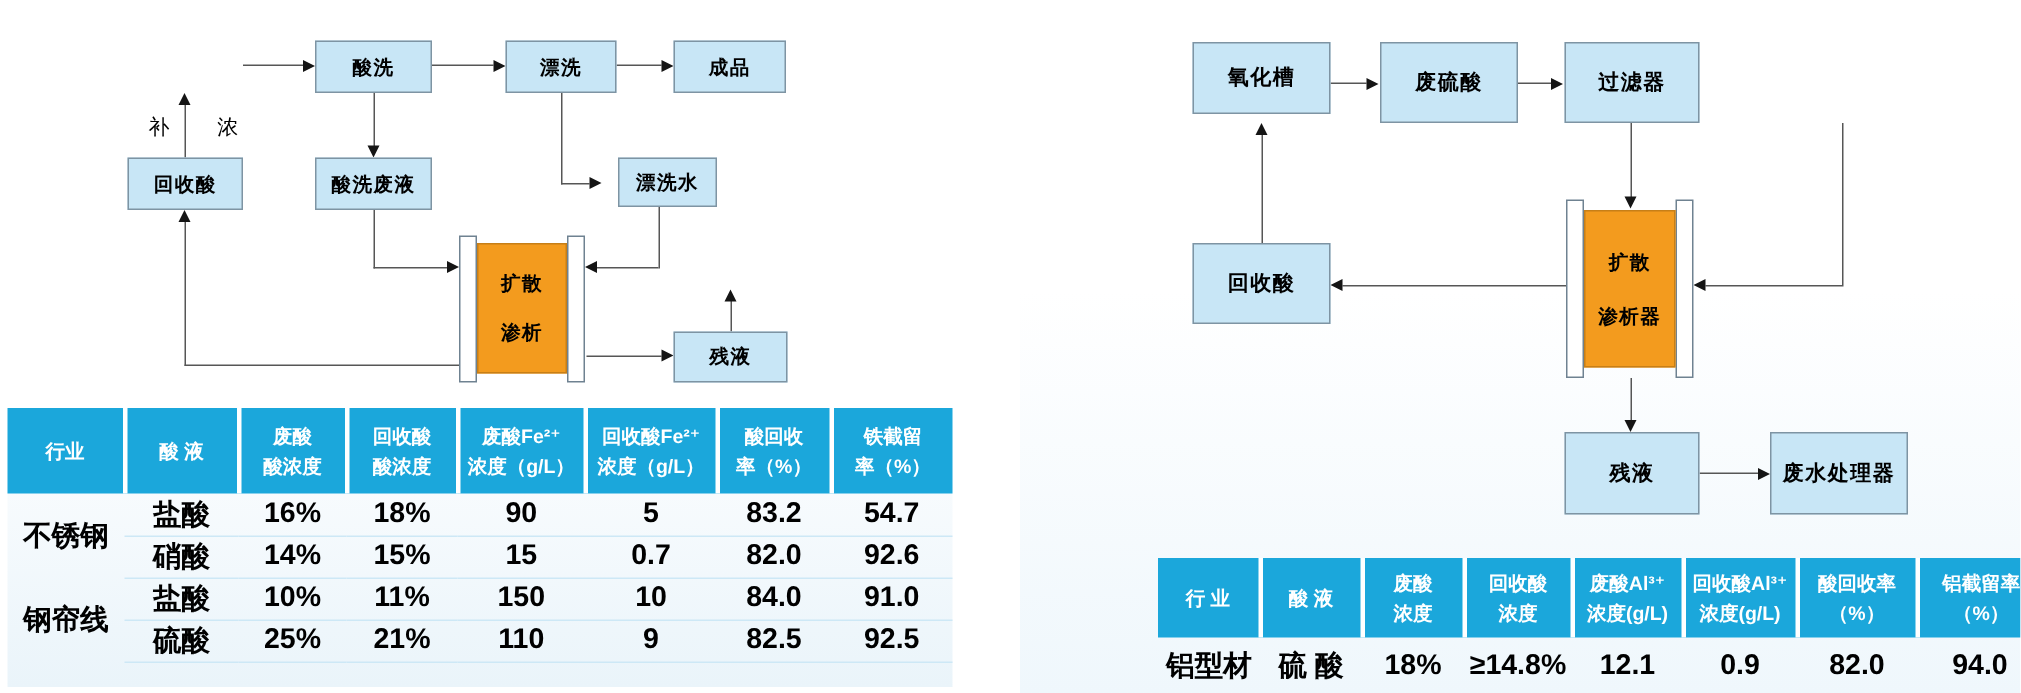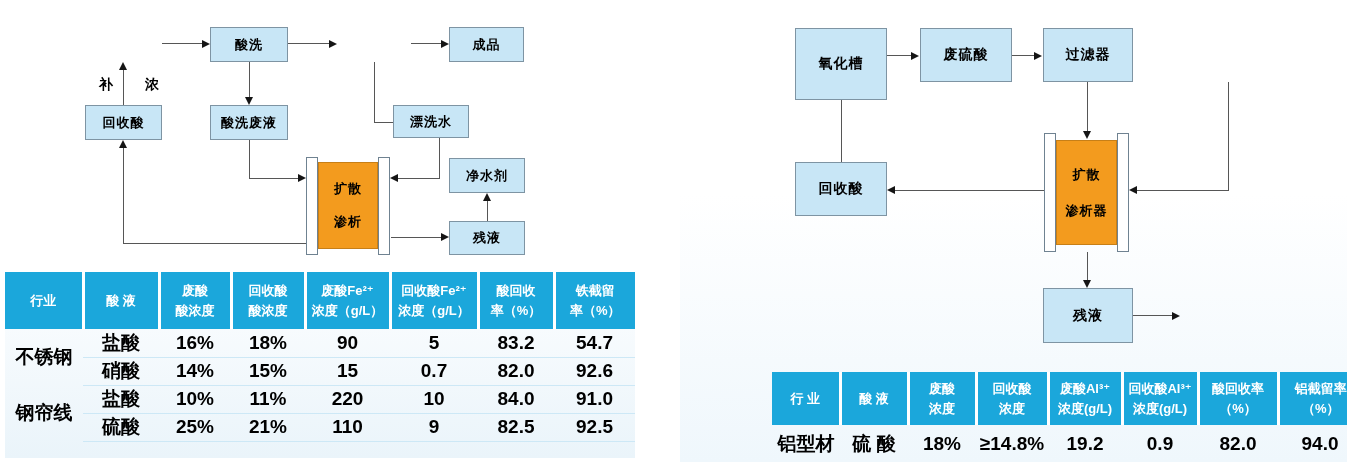--- a/index.html
+++ b/index.html
@@ -16,21 +16,21 @@
     display:flex;align-items:center;justify-content:center;
     font-weight:bold;font-size:13px;letter-spacing:1px;z-index:3;
   }
   .node-lg{font-size:14px;}
   .bar{position:absolute;box-sizing:border-box;background:#ffffff;border:1px solid #6f8291;z-index:4;}
   .dialyzer{
     position:absolute;box-sizing:border-box;background:#f39b1e;border:1px solid #c77f17;
     display:flex;align-items:center;justify-content:center;text-align:center;
     font-weight:bold;font-size:13px;white-space:pre-line;line-height:2.5;z-index:5;letter-spacing:1px;
   }
-  .flow-label{position:absolute;font-weight:bold;font-size:14px;white-space:nowrap;z-index:4;}
+  .flow-label{position:absolute;font-weight:normal;font-size:14px;white-space:nowrap;z-index:4;}
   
   .ln{position:absolute;background:#565656;z-index:1;}
   .lnh{height:1px;}
   .lnv{width:1px;}
   .ar{position:absolute;width:0;height:0;z-index:2;}
   .ar-r{border-top:4px solid transparent;border-bottom:4px solid transparent;border-left:8px solid #151515;}
   .ar-l{border-top:4px solid transparent;border-bottom:4px solid transparent;border-right:8px solid #151515;}
   .ar-u{border-left:4px solid transparent;border-right:4px solid transparent;border-bottom:8px solid #151515;}
   .ar-d{border-left:4px solid transparent;border-right:4px solid transparent;border-top:8px solid #151515;}
   
@@ -49,25 +49,25 @@
   #right-table td{border-bottom:none;}
 </style>
 </head>
 <body>
 
 <div id="stage">
 
   <div id="left-panel" class="panel">
 
     <div class="node" style="left:210px;top:27px;width:78px;height:35px;">酸洗</div>
+    <div class="node" style="left:337px;top:27px;width:74px;height:35px;">漂洗</div>
     <div class="node" style="left:449px;top:27px;width:75px;height:35px;">成品</div>
     <div class="node" style="left:85px;top:105px;width:77px;height:35px;">回收酸</div>
     <div class="node" style="left:210px;top:105px;width:78px;height:35px;">酸洗废液</div>
-    <div class="node" style="left:393px;top:105px;width:76px;height:33px;">漂洗水</div>
-    <div class="node" style="left:449px;top:158px;width:76px;height:35px;">净水剂</div>
+    <div class="node" style="left:412px;top:105px;width:66px;height:33px;">漂洗水</div>
     <div class="node" style="left:449px;top:221px;width:76px;height:34px;">残液</div>
 
     <div class="bar" style="left:306px;top:157px;width:12px;height:98px;"></div>
     <div class="bar" style="left:378px;top:157px;width:12px;height:98px;"></div>
     <div class="dialyzer" style="left:318px;top:162px;width:60px;height:87px;">扩散
 渗析</div>
 
     <div class="flow-label" style="left:99px;top:76px;letter-spacing:14px;">补 浓</div>
 
     <div class="ln lnh" style="left:162px;top:43px;width:40px;"></div>
@@ -155,45 +155,46 @@
           <td>15</td>
           <td>0.7</td>
           <td>82.0</td>
           <td>92.6</td>
         </tr>
         <tr style="height:28px;">
           <td class="grp" rowspan="2">钢帘线</td>
           <td>盐酸</td>
           <td>10%</td>
           <td>11%</td>
-          <td>220</td>
+          <td>150</td>
           <td>10</td>
           <td>84.0</td>
           <td>91.0</td>
         </tr>
         <tr style="height:28px;">
           <td>硫酸</td>
           <td>25%</td>
           <td>21%</td>
           <td>110</td>
           <td>9</td>
           <td>82.5</td>
           <td>92.5</td>
         </tr>
       </tbody>
     </table>
   </div>
 
   <div id="right-panel" class="panel">
 
-    <div class="node node-lg" style="left:115px;top:28px;width:92px;height:72px;">氧化槽</div>
+    <div class="node node-lg" style="left:115px;top:28px;width:92px;height:48px;">氧化槽</div>
     <div class="node node-lg" style="left:363px;top:28px;width:90px;height:54px;">过滤器</div>
     <div class="node node-lg" style="left:240px;top:28px;width:92px;height:54px;">废硫酸</div>
     <div class="node node-lg" style="left:115px;top:162px;width:92px;height:54px;">回收酸</div>
     <div class="node node-lg" style="left:363px;top:288px;width:90px;height:55px;">残液</div>
+    <div class="node node-lg" style="left:500px;top:288px;width:92px;height:55px;">废水处理器</div>
 
     <div class="bar" style="left:364px;top:133px;width:12px;height:119px;"></div>
     <div class="bar" style="left:437px;top:133px;width:12px;height:119px;"></div>
     <div class="dialyzer node-lg" style="left:376px;top:140px;width:61px;height:105px;line-height:2.7;">扩散
 渗析器</div>
 
     <div class="ln lnh" style="left:207px;top:55px;width:24px;"></div>
     <div class="ar ar-r" style="left:231px;top:52px;"></div>
 
     <div class="ln lnh" style="left:332px;top:55px;width:22px;"></div>
@@ -246,21 +247,21 @@
           <th>铝截留率
 （%）</th>
         </tr>
       </thead>
       <tbody>
         <tr style="height:37px;">
           <td>铝型材</td>
           <td>硫 酸</td>
           <td>18%</td>
           <td>≥14.8%</td>
-          <td>19.2</td>
+          <td>12.1</td>
           <td>0.9</td>
           <td>82.0</td>
           <td>94.0</td>
         </tr>
       </tbody>
     </table>
   </div>
 
 </div>
 

